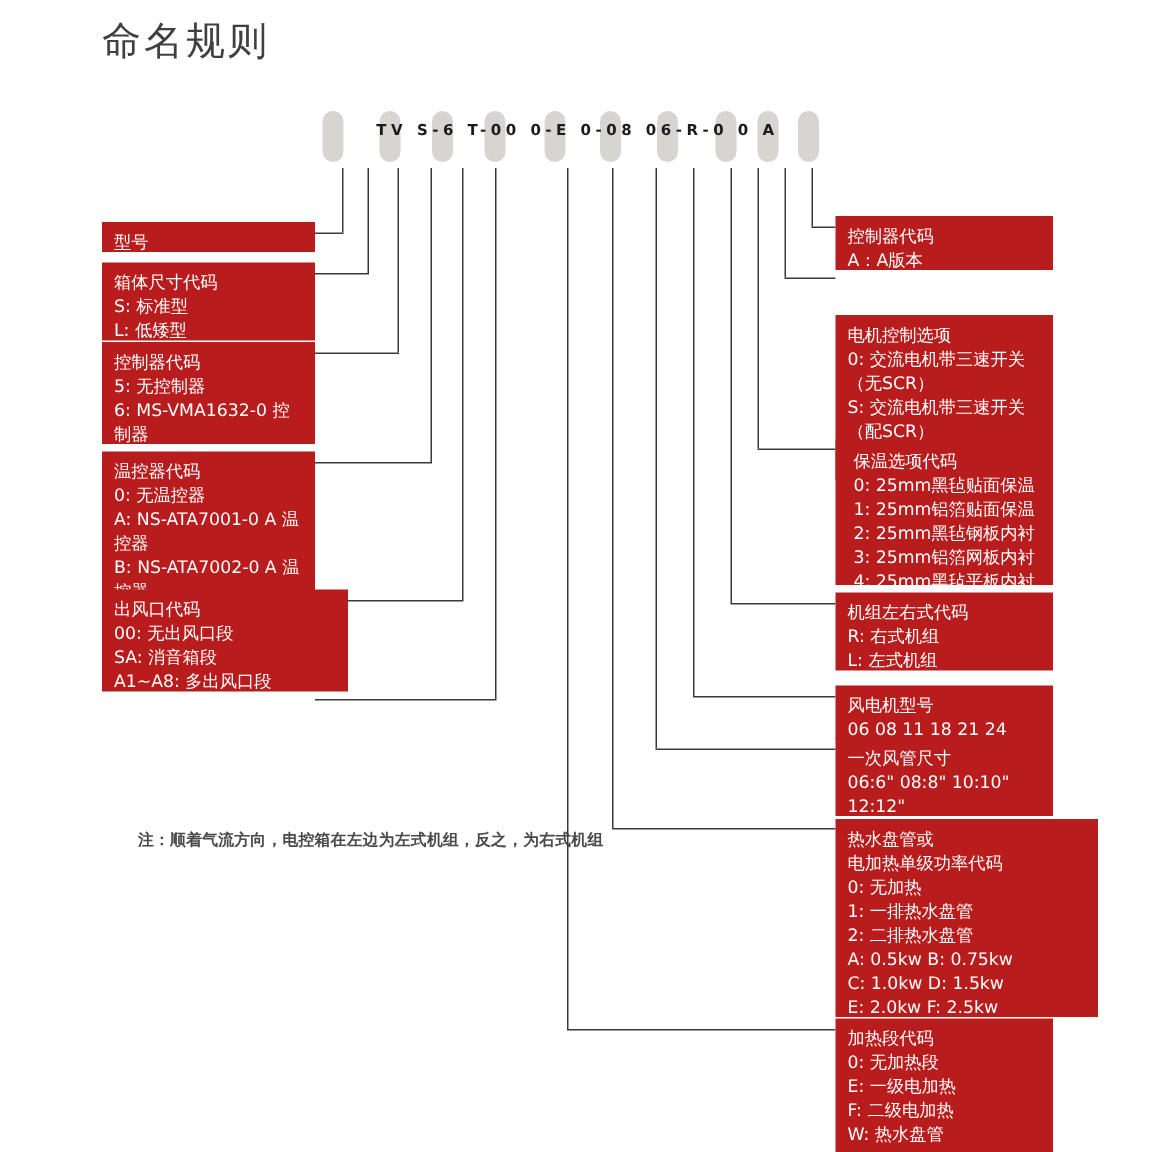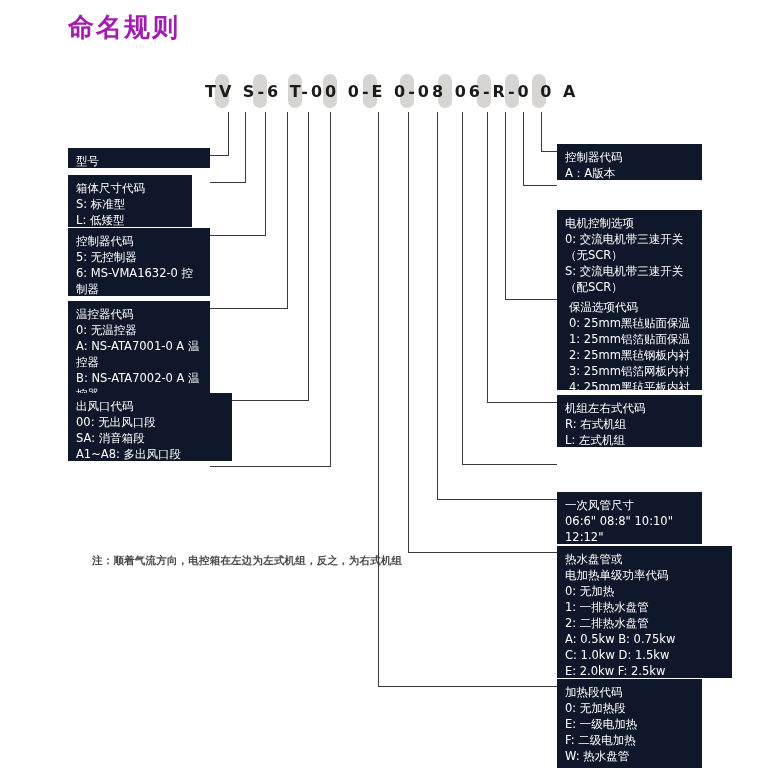--- a/index.html
+++ b/index.html
@@ -18,36 +18,36 @@
   #page {
     position: relative;
     width: 770px;
     height: 768px;
   }
   .title {
     position: absolute;
     left: 68px;
     top: 10px;
     font-size: 26px;
-    font-weight: bold;
+    font-weight: normal;
     letter-spacing: 2px;
-    color: #a21caf;
+    color: #404040;
   }
 
   
   .code-row {
     position: absolute;
     left: 205px;
     top: 70px;
     height: 42px;
   }
   .token {
     position: absolute;
     top: 0;
-    font-size: 16px;
+    font-size: 10px;
     font-weight: bold;
     color: #1b1b1b;
     text-align: center;
     white-space: nowrap;
   }
   .pill {
     position: absolute;
     background: #d7d5d2;
     border-radius: 7px 7px 7px 7px;
     width: 14px;
@@ -61,21 +61,21 @@
   }
   .hline {
     position: absolute;
     height: 1px;
     background: #3a3a3a;
   }
 
   
   .box {
     position: absolute;
-    background: #0f172a;
+    background: #b91c1c;
     color: #ffffff;
     font-size: 11.5px;
     line-height: 16px;
     padding: 5px 8px;
     box-sizing: border-box;
     white-space: pre-line;
   }
   .note {
     position: absolute;
     font-size: 10.5px;
@@ -119,21 +119,21 @@
   <div class="vline" style="left:287px; top:112px; height:196px;"></div>
   <div class="hline" style="left:210px; top:308px; width:78px;"></div>
 
   <div class="vline" style="left:308px; top:112px; height:288px;"></div>
   <div class="hline" style="left:210px; top:400px; width:99px;"></div>
 
   <div class="vline" style="left:330px; top:112px; height:354px;"></div>
   <div class="hline" style="left:210px; top:466px; width:121px;"></div>
 
   <div class="box" style="left:68px;  top:148px; width:142px; height:20px;">型号</div>
-  <div class="box" style="left:68px;  top:175px; width:124px; height:52px;">箱体尺寸代码
+  <div class="box" style="left:68px;  top:175px; width:142px; height:52px;">箱体尺寸代码
 S: 标准型
 L: 低矮型</div>
   <div class="box" style="left:68px;  top:228px; width:142px; height:68px;">控制器代码
 5: 无控制器
 6: MS-VMA1632-0 控制器
 7: MS-VMA1617-0 控制器</div>
   <div class="box" style="left:68px;  top:301px; width:142px; height:100px;">温控器代码
 0: 无温控器
 A: NS-ATA7001-0 A 温控器
 B: NS-ATA7002-0 A 温控器
@@ -181,20 +181,22 @@
 E: ECM 电机选项</div>
   <div class="box" style="left:557px; top:294px; width:145px; height:96px;padding-left:12px;">保温选项代码
  0: 25mm黑毡贴面保温
  1: 25mm铝箔贴面保温
  2: 25mm黑毡钢板内衬
  3: 25mm铝箔网板内衬
  4: 25mm黑毡平板内衬</div>
   <div class="box" style="left:557px; top:395px; width:145px; height:52px;">机组左右式代码
 R: 右式机组
 L: 左式机组</div>
+  <div class="box" style="left:557px; top:457px; width:145px; height:36px;">风电机型号
+06 08 11 18 21 24</div>
   <div class="box" style="left:557px; top:492px; width:145px; height:52px;">一次风管尺寸
 06:6" 08:8" 10:10" 12:12"
 14:14" 16:16"</div>
   <div class="box" style="left:557px; top:546px; width:175px; height:132px;">热水盘管或
 电加热单级功率代码
 0: 无加热
 1: 一排热水盘管
 2: 二排热水盘管
 A: 0.5kw    B: 0.75kw
 C: 1.0kw    D: 1.5kw

